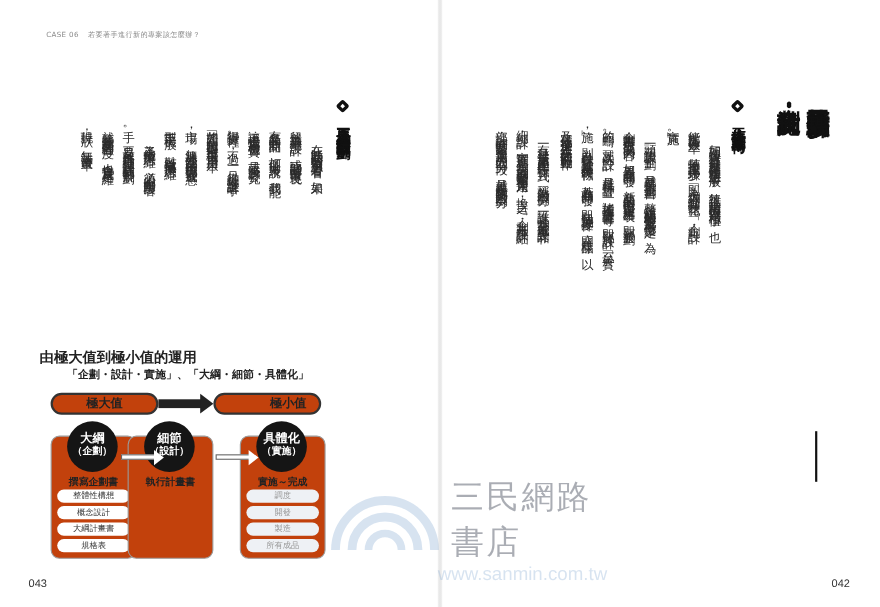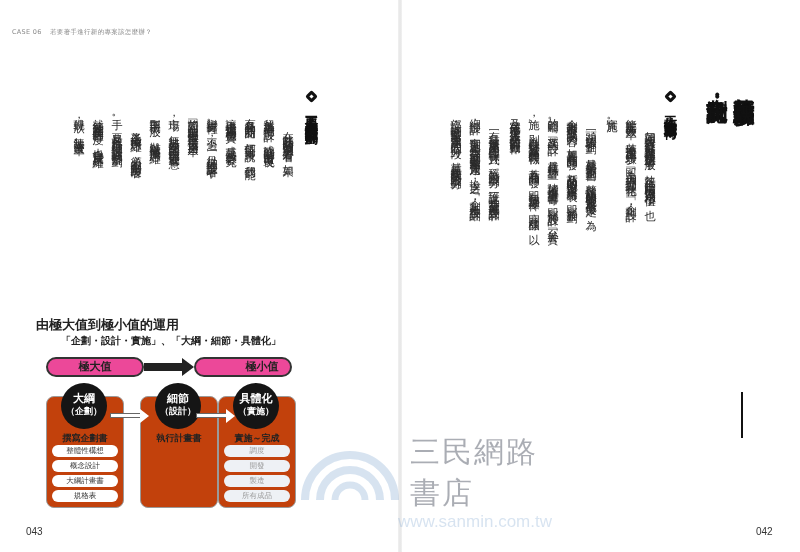--- a/index.html
+++ b/index.html
@@ -1,48 +1,48 @@
 <!DOCTYPE html>
 <html><head>
 <meta charset="utf-8">
 <style>
   html, body { margin:0; padding:0; }
   body { width:800px; height:552px; background:#ffffff; position:relative; overflow:hidden; font-family:"DejaVu Sans", sans-serif; color:#222; }
   .page { position:absolute; top:0; height:552px; }
   .page-left { left:0; width:400px; }
   .page-right { left:400px; width:400px; }
   .gutter { position:absolute; left:398px; top:0; width:4px; height:552px; background:linear-gradient(90deg,#f1f1f1,#e6e6e6,#f1f1f1); }
-  .running-head { position:absolute; left:12px; top:28px; font-size:6.5px; color:#8a8a8a; letter-spacing:0.3px; white-space:nowrap; }
+  .running-head { position:absolute; left:42px; top:28px; font-size:6.5px; color:#8a8a8a; letter-spacing:0.3px; white-space:nowrap; }
   .running-head .case { margin-right:6px; }
   .folio { position:absolute; top:526px; font-family:"Liberation Sans", sans-serif; font-size:10px; color:#333; }
   .folio-left { left:26px; }
   .folio-right { left:356px; }
 
   .vcol { position:absolute; writing-mode:vertical-rl; text-orientation:upright; white-space:nowrap; font-family:"DejaVu Serif", serif; font-size:11.2px; line-height:19px; letter-spacing:1.6px; color:#2a2a2a; }
   .vhead { position:absolute; writing-mode:vertical-rl; text-orientation:upright; white-space:nowrap; font-family:"DejaVu Sans", sans-serif; font-weight:bold; font-size:13px; letter-spacing:1.2px; color:#111; }
   .diamond { display:inline-block; width:9px; height:9px; border:3px solid #111; border-radius:50%; box-sizing:border-box; margin-bottom:4px; background:#fff; transform:rotate(45deg); border-radius:2px; }
 
   .hexagon { position:absolute; left:300px; top:14px; width:56px; height:56px; }
   .hexagon svg { position:absolute; left:0; top:0; }
   .hex-text { position:absolute; left:0; top:12px; width:56px; text-align:center; font-size:7px; font-weight:bold; line-height:10px; color:#222; }
   .title-col { position:absolute; writing-mode:vertical-rl; text-orientation:upright; white-space:nowrap; font-family:"DejaVu Sans", sans-serif; font-weight:bold; font-size:21px; letter-spacing:0.5px; color:#111; }
   .dash-line { position:absolute; width:2px; background:#111; }
 
   
   .diagram { position:absolute; left:36px; top:316px; width:270px; height:200px; }
   .dg-title { position:absolute; left:0; top:0; width:270px; text-align:left; font-size:13px; font-weight:bold; color:#222; }
   .dg-sub { position:absolute; left:0; top:18px; width:270px; text-align:center; font-size:10px; font-weight:bold; color:#222; }
-  .pill { position:absolute; top:41px; height:20px; border:2px solid #333; border-radius:12px; background:#ec4899; box-sizing:border-box; text-align:center; font-size:11px; font-weight:bold; line-height:16px; }
+  .pill { position:absolute; top:41px; height:20px; border:2px solid #333; border-radius:12px; background:#c2410c; box-sizing:border-box; text-align:center; font-size:11px; font-weight:bold; line-height:16px; }
   .pill-max { left:10px; width:98px; }
   .pill-min { left:158px; width:98px;padding-left:38px; }
   .big-arrow { position:absolute; left:108px; top:47px; width:40px; height:8px; background:#222; }
   .big-arrow-head { position:absolute; left:146px; top:42px; width:0; height:0; border-top:9px solid transparent; border-bottom:9px solid transparent; border-left:12px solid #222; }
   .stage { position:absolute; top:80px; width:78px; height:112px; background:#c2410c; border:1.5px solid #9a9a9a; border-radius:8px; box-sizing:border-box; }
   .stage-1 { left:10px; }
-  .stage-2 { left:104px; }
+  .stage-2 { left:80px; }
   .stage-3 { left:182px; }
   .stage-circle { position:absolute; left:14px; top:-14px; width:46px; height:46px; border-radius:50%; background:#151515; color:#fff; text-align:center; font-size:11px; font-weight:bold; line-height:13px; padding-top:9px; box-sizing:border-box; }
   .stage-circle .sub { font-size:9px; display:block; }
   .stage-heading { position:absolute; left:0; top:35px; width:100%; text-align:center; font-size:9px; font-weight:bold; color:#222; }
   .stage-items { position:absolute; left:5px; top:48px; width:66px; }
   .stage-item { height:12px; margin-bottom:3px; background:#fff; border-radius:6px; font-size:7.5px; text-align:center; line-height:12px; color:#333; }
   .stage-3 .stage-item { color:#999; background:#eef1f5; }
   .flow-arrow { position:absolute; top:97px; height:5px; background:#fff; border:1px solid #666; box-sizing:border-box; }
   .flow-arrow-head { position:absolute; top:93px; width:0; height:0; border-top:7px solid transparent; border-bottom:7px solid transparent; border-left:9px solid #fff; }
 

